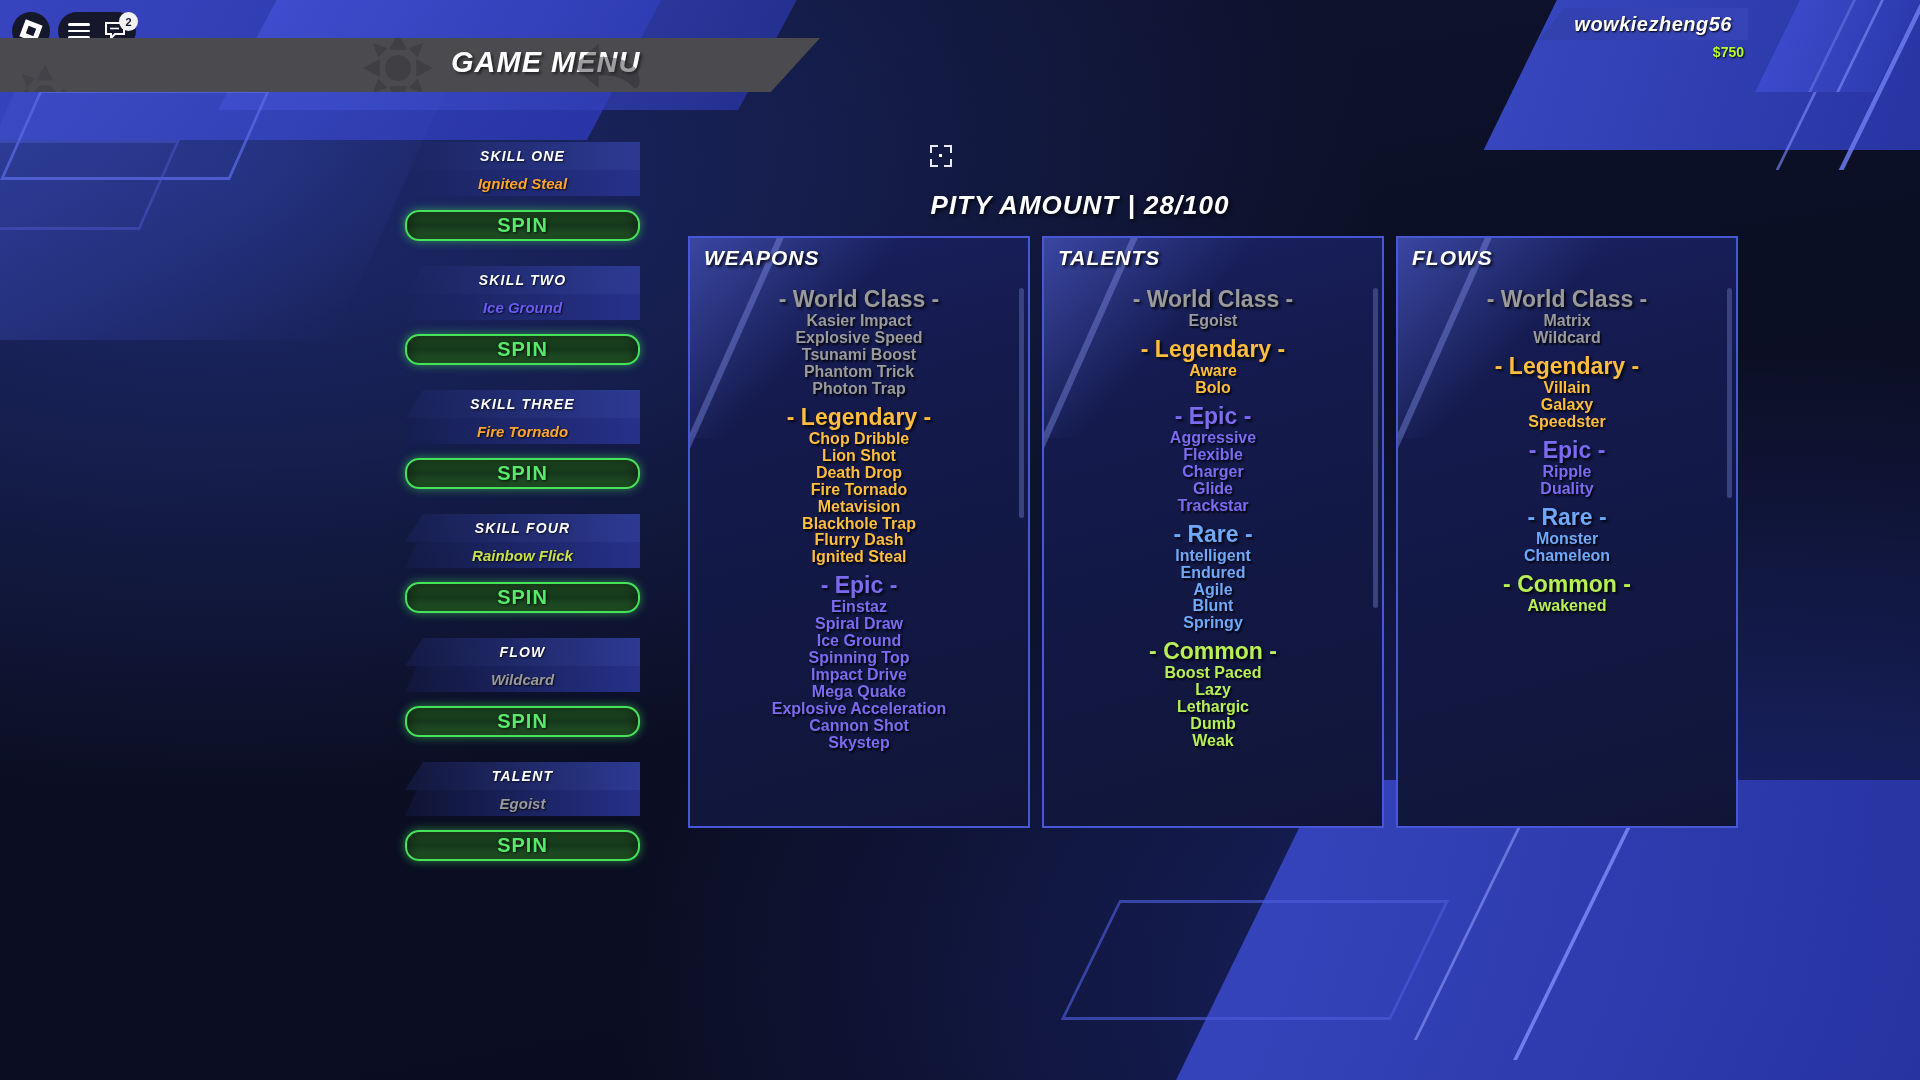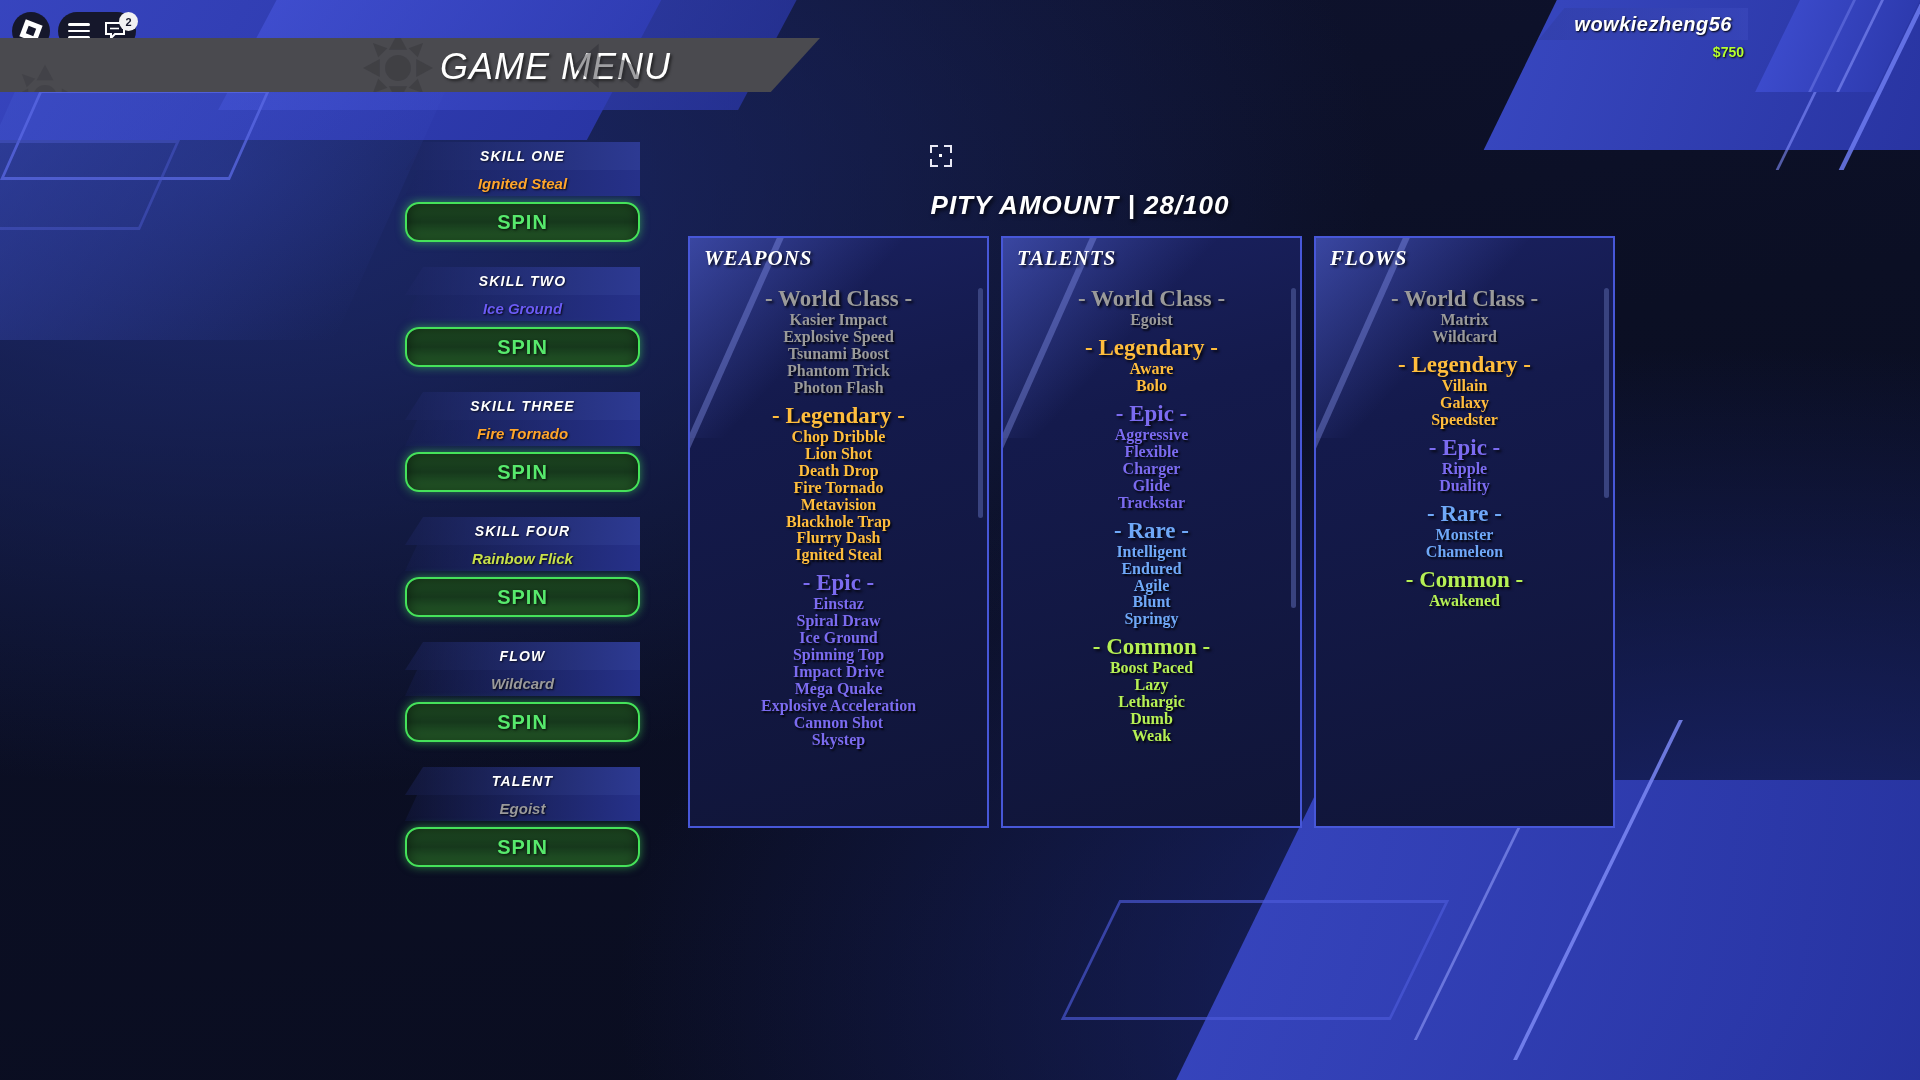--- a/index.html
+++ b/index.html
@@ -76,40 +76,40 @@
     background:linear-gradient(80deg,#3c4bcc,#2d3aae); transform:skewX(-26deg);
     transform-origin: top right; }
   .tr-blue-block i { position:absolute; top:0; width:3px; height:100%; background:#8c98ff; opacity:.55; }
 
   
   .header-bar { position:absolute; top:38px; left:0; width:820px; height:54px;
     background:#4a4a4f;
     clip-path: polygon(0 0, 100% 0, 94% 100%, 0 100%); }
   .header-bar .cog { position:absolute; top:-8px; left:360px; width:76px; height:76px; opacity:.35; }
   .header-bar .cog2 { position:absolute; top:24px; left:10px; width:70px; height:70px; opacity:.28; }
-  .header-title { position:absolute; top:46px; left:440px; color:#fff; font-size:36px;
-    font-weight:normal; font-style:italic; letter-spacing:1px;
+  .header-title { position:absolute; top:46px; left:451px; color:#fff; font-size:29px;
+    font-weight:bold; font-style:italic; letter-spacing:1px;
     text-shadow:2px 2px 3px rgba(0,0,0,.55); }
   .back-arrow { position:absolute; top:40px; left:570px; width:76px; height:52px; opacity:.45; }
 
   
   .skill-col { position:absolute; top:142px; left:405px; width:235px; }
   .skill-block { margin-bottom:25px; }
   .skill-head { height:28px; background:linear-gradient(90deg, rgba(28,36,96,.2) 0%, #2a3striped 1%, #2b378f 20%, #364494 100%);
     background:linear-gradient(90deg, rgba(30,38,100,.35), #2d3a93);
     display:flex; align-items:center; justify-content:center;
     clip-path: polygon(18px 0, 100% 0, 100% 100%, 0 100%); font-style: italic; }
   .skill-head span { color:#fff; font-size:14px; font-weight:bold; letter-spacing:1.2px;
     text-shadow:1px 1px 2px rgba(0,0,0,.7); }
   .skill-value { height:26px; background:linear-gradient(90deg, rgba(26,34,92,.25), #26318a);
     display:flex; align-items:center; justify-content:center;
     clip-path: polygon(12px 0, 100% 0, 100% 100%, 0 100%); }
   .skill-value span { font-size:15px; font-weight:bold; font-style:italic;
     text-shadow:1px 1px 2px rgba(0,0,0,.85); }
-  .spin-btn { margin-top:6px; height:40px; border-radius:14px;
+  .spin-btn { margin-top:14px; height:31px; border-radius:14px;
     background: linear-gradient(180deg,#1e4a22 0%, #16381c 50%, #265f2a 100%);
     border:2.5px solid #45e25a; display:flex; align-items:center; justify-content:center;
     box-shadow: 0 0 10px rgba(69,226,90,.55), inset 0 0 12px rgba(0,0,0,.5);
     cursor:pointer; }
   .spin-btn span { color:#57e96c; font-size:20px; font-weight:bold; letter-spacing:1px;
     text-shadow:1px 1px 3px rgba(0,0,0,.8); }
 
   
   .pity { position:absolute; top:190px; left:1080px; transform:translateX(-50%);
     color:#fff; font-size:26px; font-weight:bold; font-style:italic; letter-spacing:1px;
@@ -119,23 +119,23 @@
   .reticle { position:absolute; top:145px; left:930px; width:22px; height:22px; }
   .reticle i { position:absolute; width:8px; height:8px; border:2.5px solid #e9e9f5; }
   .reticle i:nth-child(1){ top:0; left:0; border-right:none; border-bottom:none; }
   .reticle i:nth-child(2){ top:0; right:0; border-left:none; border-bottom:none; }
   .reticle i:nth-child(3){ bottom:0; left:0; border-right:none; border-top:none; }
   .reticle i:nth-child(4){ bottom:0; right:0; border-left:none; border-top:none; }
   .reticle b { position:absolute; top:9px; left:9px; width:3px; height:3px; background:#fff; }
 
   
   .panels { position:absolute; top:236px; left:688px; display:flex; gap:12px; }
-  .panel { position:relative; width:301px; height:592px;
+  .panel { position:relative; width:342px; height:592px;
     background: linear-gradient(165deg,#1a2160 0%, #141a4c 30%, #101538 100%);
-    border:2px solid #4757d8; overflow:hidden;font-family:Liberation Serif, serif; }
+    border:2px solid #4757d8; overflow:hidden; }
   .panel::before { content:''; position:absolute; top:-20px; left:-40px; width:220px; height:220px;
     background: linear-gradient(115deg, rgba(86,104,220,.55), rgba(60,76,190,0) 70%);
     transform: skewX(-24deg); pointer-events:none; }
   .panel::after { content:''; position:absolute; top:-10px; left:40px; width:7px; height:230px;
     background:rgba(150,164,255,.35); transform: skewX(-24deg); pointer-events:none; }
   .panel-title { position:absolute; top:8px; left:14px; z-index:3; color:#fff;
     font-size:21px; font-weight:bold; font-style:italic; letter-spacing:1px;
     text-shadow:2px 2px 3px rgba(0,0,0,.8); }
   .panel-body { position:absolute; top:42px; left:0; right:0; bottom:6px;
     overflow:hidden; text-align:center; padding:0 14px; }
@@ -305,21 +305,21 @@
 
   <div class="panels">
     <div class="panel">
       <div class="panel-title">WEAPONS</div>
       <div class="panel-body">
           <div class="rar-head" style="color: rgb(154, 154, 154);">- World Class -</div>
           <div class="rar-item" style="color: rgb(154, 154, 154);">Kasier Impact</div>
           <div class="rar-item" style="color: rgb(154, 154, 154);">Explosive Speed</div>
           <div class="rar-item" style="color: rgb(154, 154, 154);">Tsunami Boost</div>
           <div class="rar-item" style="color: rgb(154, 154, 154);">Phantom Trick</div>
-          <div class="rar-item" style="color: rgb(154, 154, 154);">Photon Flash</div>
+          <div class="rar-item" style="color: rgb(154, 154, 154);">Photon Trap</div>
           <div class="rar-head" style="color: rgb(255, 189, 61);">- Legendary -</div>
           <div class="rar-item" style="color: rgb(255, 189, 61);">Chop Dribble</div>
           <div class="rar-item" style="color: rgb(255, 189, 61);">Lion Shot</div>
           <div class="rar-item" style="color: rgb(255, 189, 61);">Death Drop</div>
           <div class="rar-item" style="color: rgb(255, 189, 61);">Fire Tornado</div>
           <div class="rar-item" style="color: rgb(255, 189, 61);">Metavision</div>
           <div class="rar-item" style="color: rgb(255, 189, 61);">Blackhole Trap</div>
           <div class="rar-item" style="color: rgb(255, 189, 61);">Flurry Dash</div>
           <div class="rar-item" style="color: rgb(255, 189, 61);">Ignited Steal</div>
           <div class="rar-head" style="color: rgb(123, 107, 240);">- Epic -</div>

